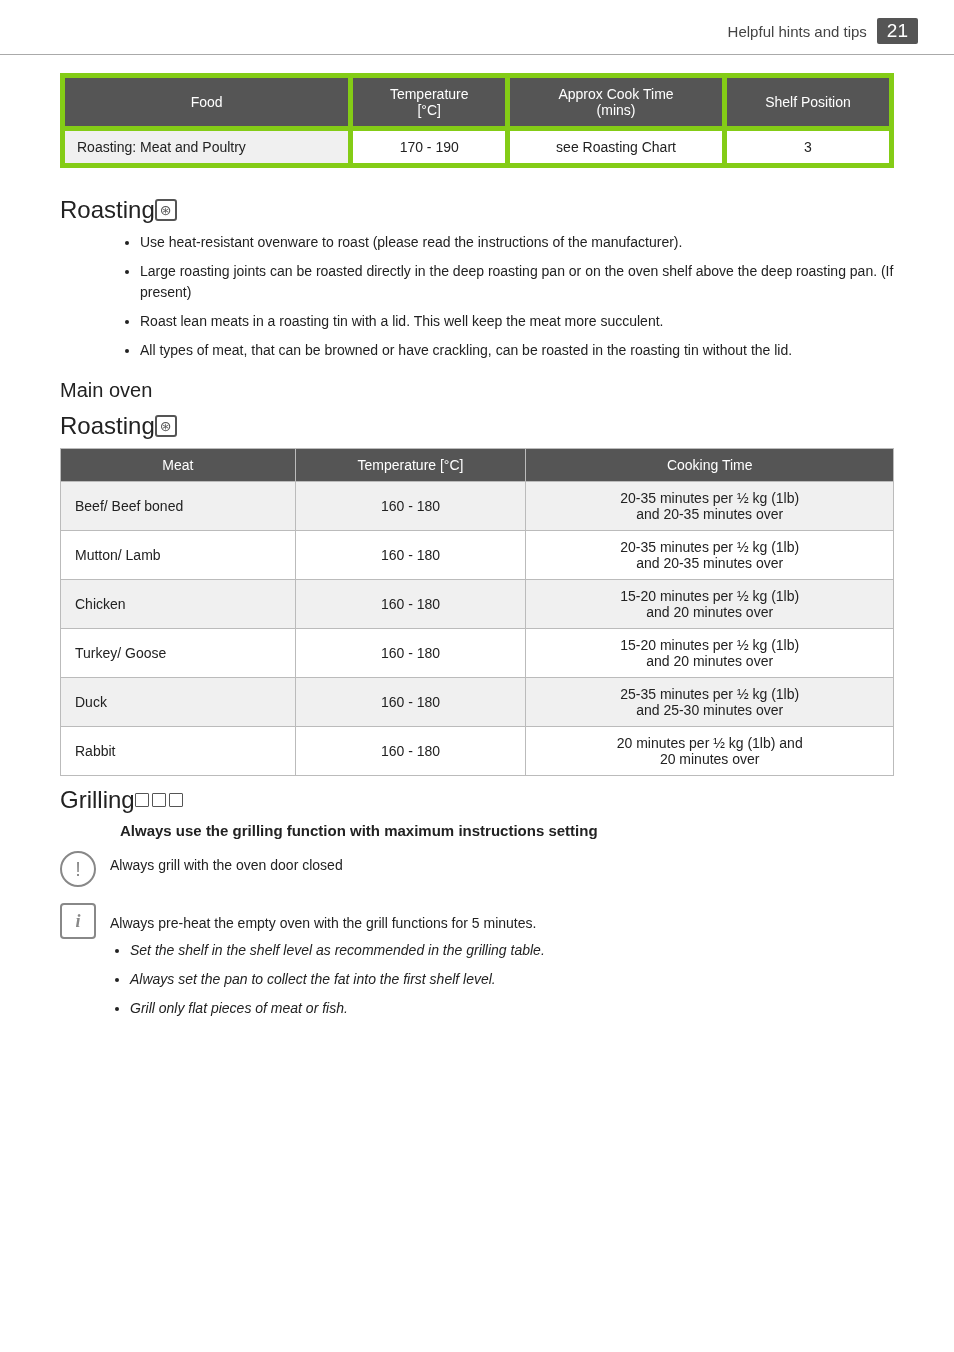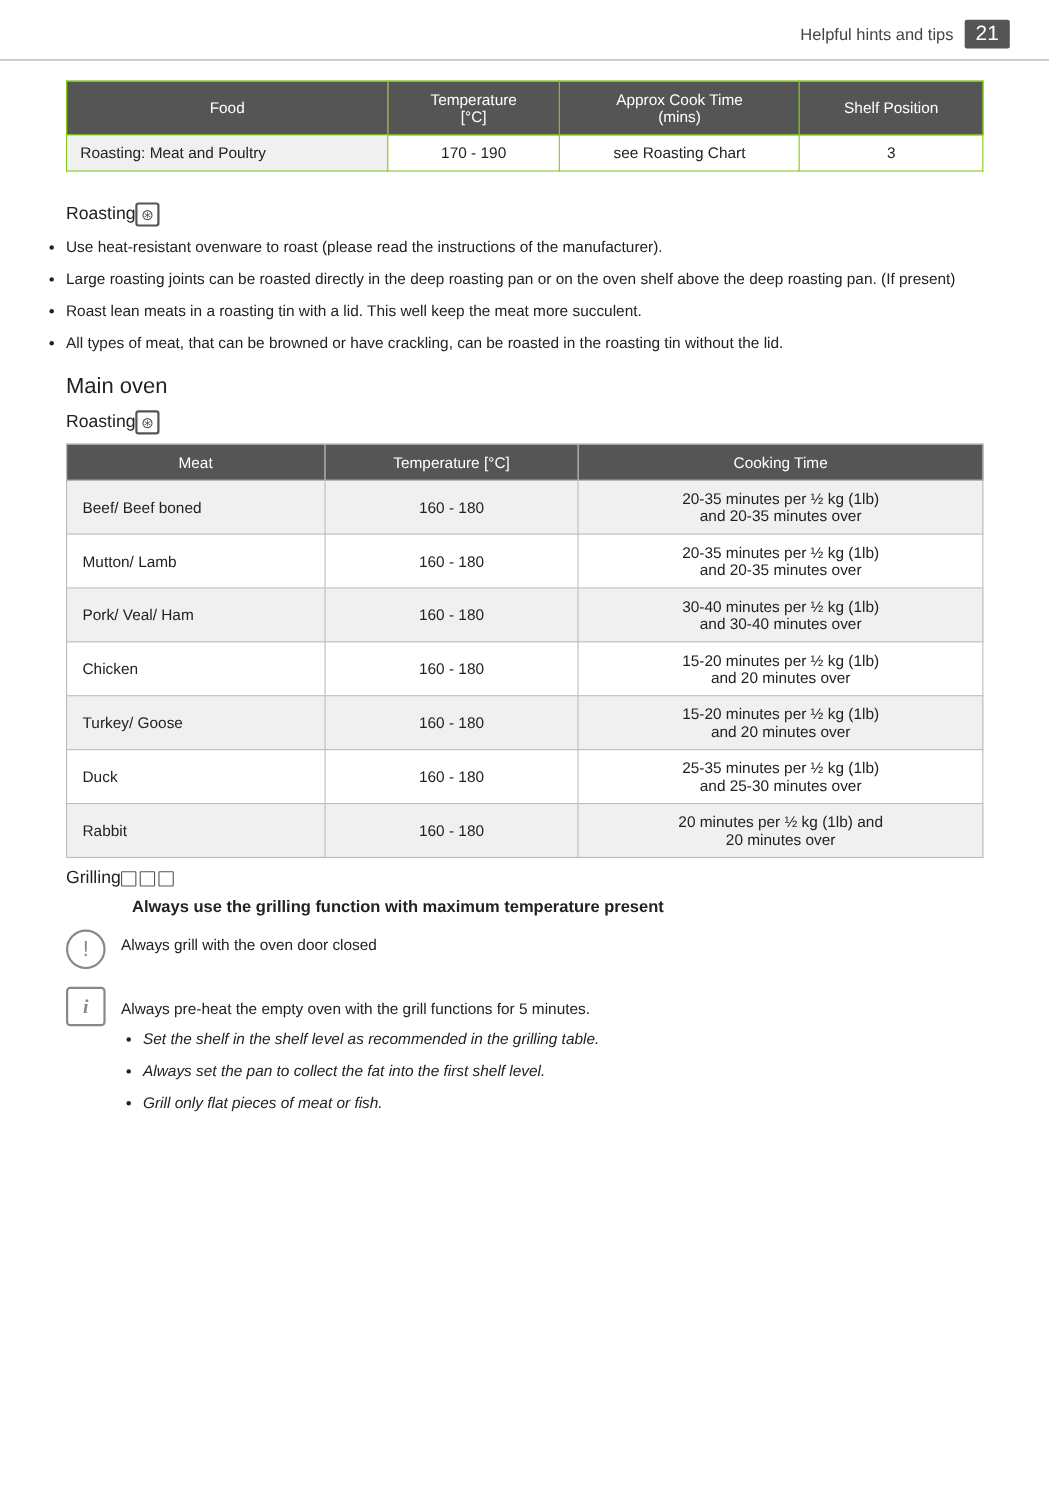--- a/index.html
+++ b/index.html
@@ -38,21 +38,21 @@
       padding: 0 60px 40px 60px;
     }
 
     
     .top-table {
       width: 100%;
       border-collapse: collapse;
       margin-bottom: 28px;
     }
     .top-table th, .top-table td {
-      border: 1px solid #84cc16;
+      border: 5px solid #84cc16;
       text-align: center;
       padding: 8px 12px;
       font-size: 14px;
       vertical-align: middle;
     }
     .top-table th {
       background: #555;
       color: #fff;
       font-weight: normal;
     }
@@ -62,35 +62,36 @@
     }
     .top-table tr:nth-child(even) td {
       background: #f8f8f8;
     }
     .top-table tr:nth-child(even) td:first-child {
       background: #ececec;
     }
 
     
     .section-heading {
-      font-size: 16px;
+      font-size: 24px;
       font-weight: normal;
       margin-bottom: 8px;
       margin-top: 10px;
       display: flex;
       align-items: center;
       gap: 0;
     }
     .sub-heading {
       font-size: 15px;
       font-weight: bold;
       margin-bottom: 8px;
       margin-left: 60px;
     }
     .bullet-list {
+      margin-left: 80px;
       margin-bottom: 16px;
     }
     .bullet-list li {
       margin-bottom: 8px;
       line-height: 1.5;
       list-style: disc;
     }
 
     .main-oven-heading {
       font-size: 20px;
@@ -268,25 +269,20 @@
       <td>Beef/ Beef boned</td>
       <td>160 - 180</td>
       <td>20-35 minutes per ½ kg (1lb)<br>and 20-35 minutes over</td>
     </tr>
         <tr>
       <td>Mutton/ Lamb</td>
       <td>160 - 180</td>
       <td>20-35 minutes per ½ kg (1lb)<br>and 20-35 minutes over</td>
     </tr>
         <tr>
-      <td>Pork/ Veal/ Ham</td>
-      <td>160 - 180</td>
-      <td>30-40 minutes per ½ kg (1lb)<br>and 30-40 minutes over</td>
-    </tr>
-        <tr>
       <td>Chicken</td>
       <td>160 - 180</td>
       <td>15-20 minutes per ½ kg (1lb)<br>and 20 minutes over</td>
     </tr>
         <tr>
       <td>Turkey/ Goose</td>
       <td>160 - 180</td>
       <td>15-20 minutes per ½ kg (1lb)<br>and 20 minutes over</td>
     </tr>
         <tr>
@@ -304,21 +300,21 @@
 
   <div class="section-heading">
     <span>Grilling</span>
     <span class="icon-grill">
       <span></span>
         <span></span>
         <span></span>
     </span>
   </div>
 
-  <div class="grilling-subtitle">Always use the grilling function with maximum temperature present</div>
+  <div class="grilling-subtitle">Always use the grilling function with maximum instructions setting</div>
 
   <div class="warning-box">
     <div class="warning-icon">!</div>
     <div class="warning-text">Always grill with the oven door closed</div>
   </div>
 
   <div class="warning-box">
     <div class="info-icon">i</div>
     <div style="padding-top:6px;">
       <div class="warning-text">Always pre-heat the empty oven with the grill functions for 5 minutes.</div>

